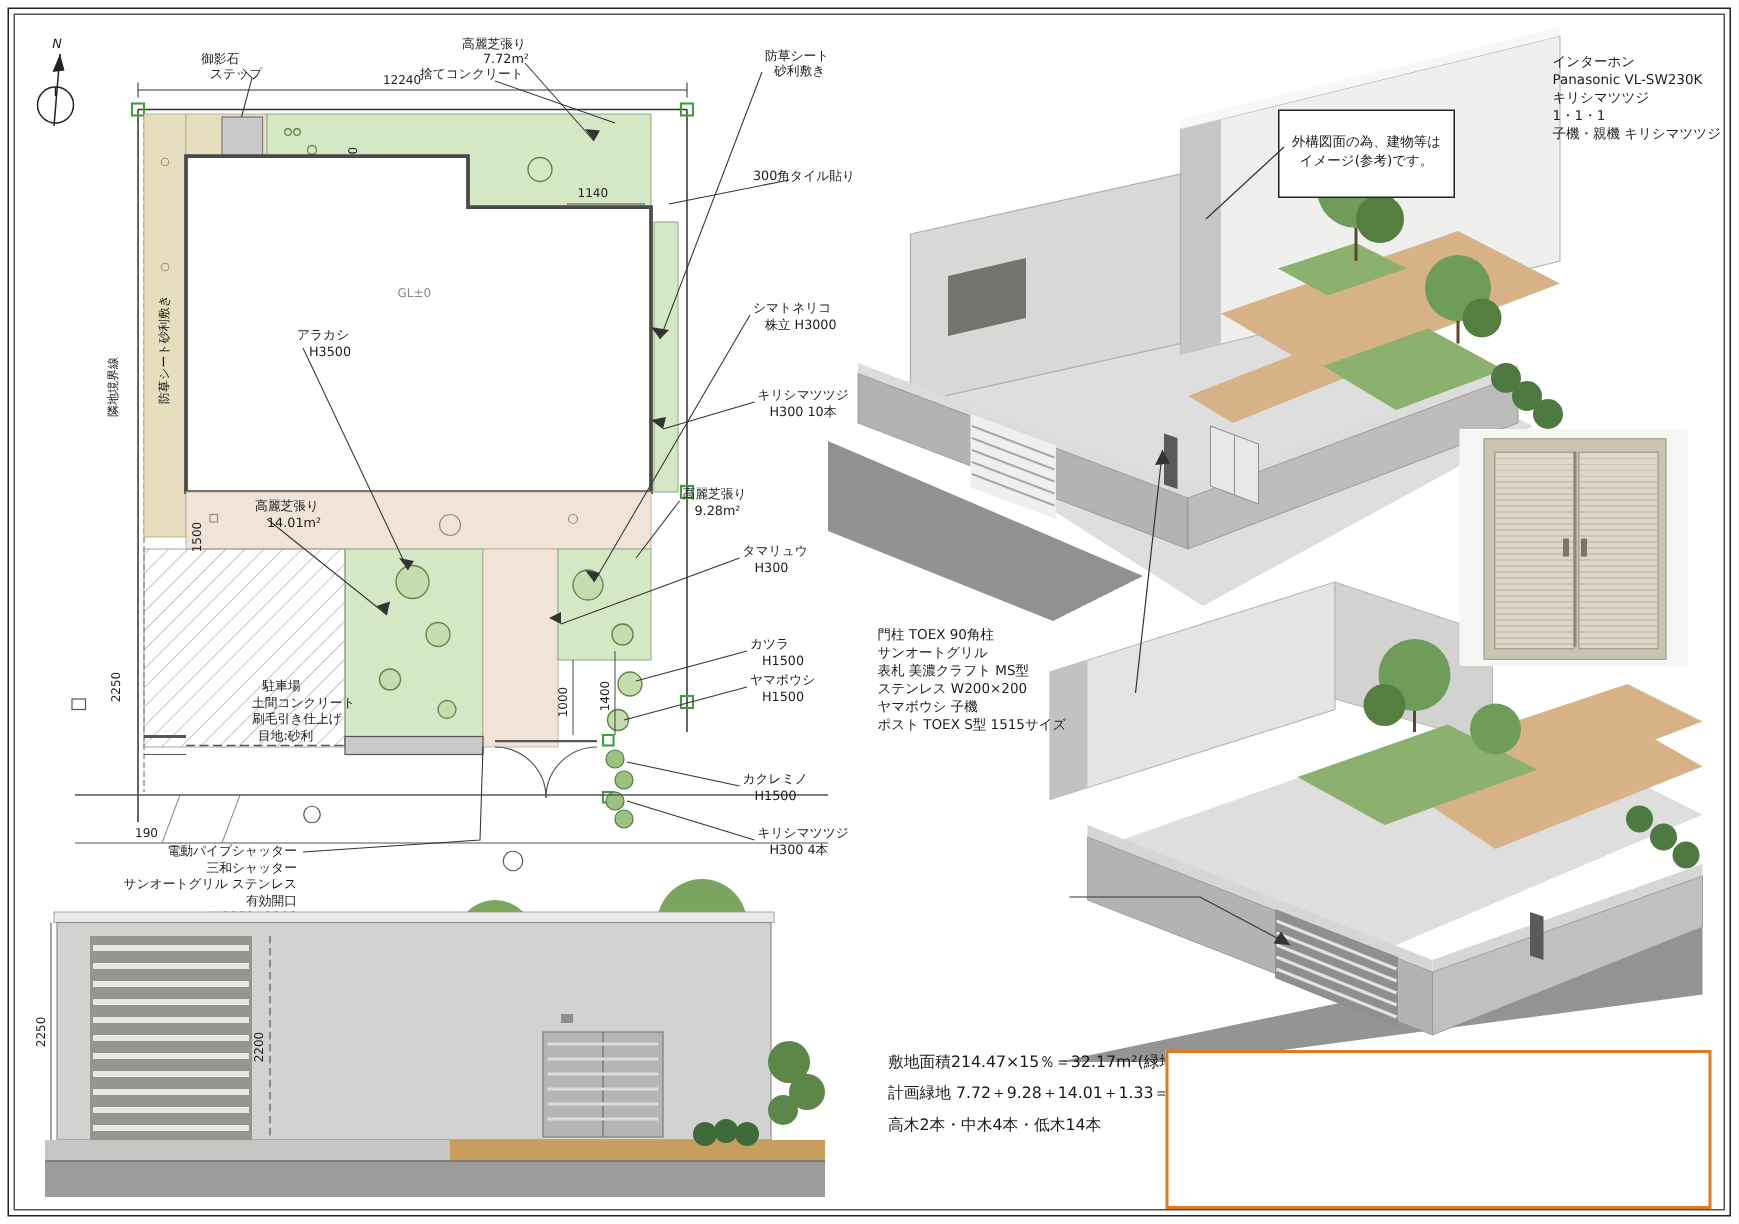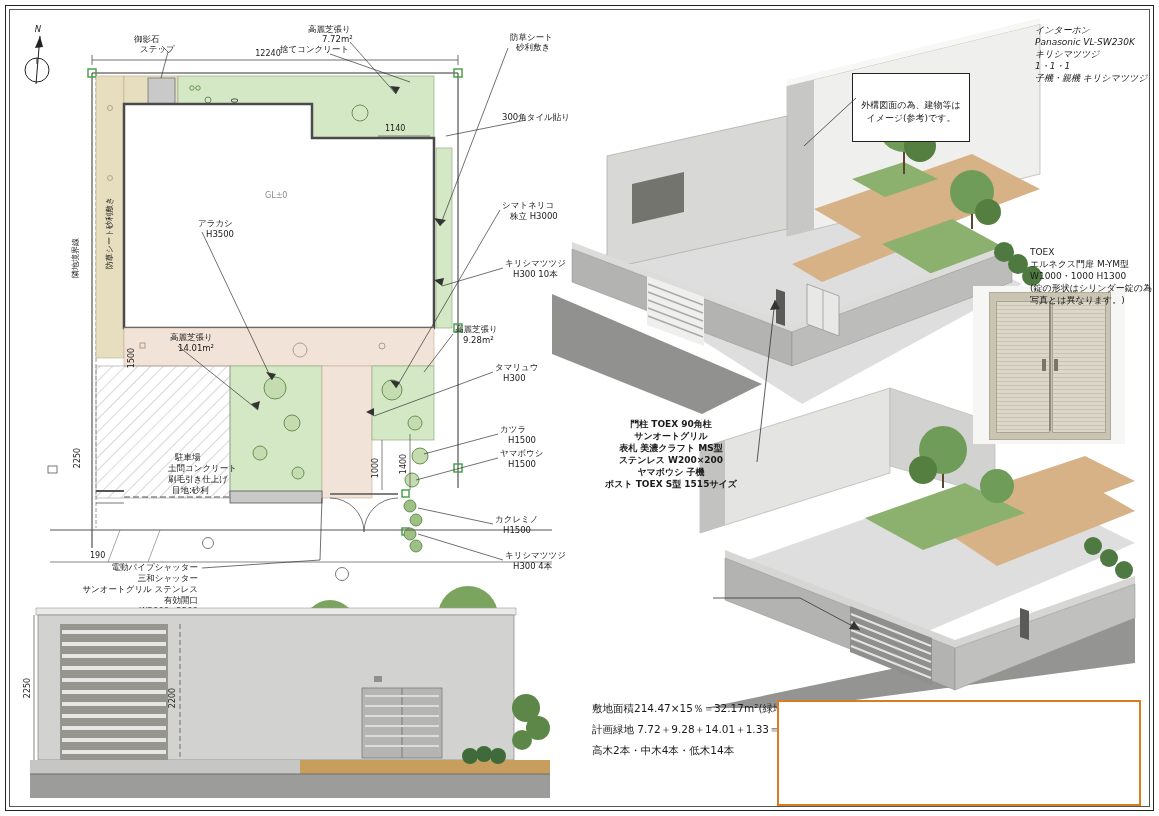--- a/index.html
+++ b/index.html
@@ -7,24 +7,24 @@
         font-family:"DejaVu Sans",sans-serif;overflow:hidden;}
   .frame-outer{position:absolute;left:5px;top:5px;right:5px;bottom:5px;
         border:1.5px solid #222;pointer-events:none;}
   .frame-inner{position:absolute;left:9px;top:9px;right:9px;bottom:9px;
         border:0.5px solid #555;pointer-events:none;}
   svg{position:absolute;overflow:visible;}
   .t{font-size:8.5px;fill:#1a1a1a;}
   .td{font-size:8px;fill:#1a1a1a;}
   .tg{font-size:8px;fill:#8a8a8a;}
   .txtblock{position:absolute;font-size:9px;line-height:12px;color:#1a1a1a;white-space:nowrap;}
-  .txtblock.right{text-align:center;font-weight:bold;}
+  .txtblock.right{text-align:left;}
   .calc{position:absolute;left:592px;top:698px;font-size:10.5px;line-height:21px;color:#1a1a1a;white-space:nowrap;}
   .notebox{position:absolute;left:852px;top:73px;width:116px;height:42px;border:1px solid #222;
-        background:#fff;font-size:9px;line-height:13px;text-align:center;padding-top:25px;color:#1a1a1a;}
+        background:#fff;font-size:9px;line-height:13px;text-align:center;padding-top:15px;color:#1a1a1a;}
   .orangebox{position:absolute;left:777px;top:700px;width:360px;height:102px;border:2px solid #dd7b22;background:#fff;}
   .doorphoto{position:absolute;left:973px;top:286px;width:152px;height:158px;background:#f6f6f4;}
   .door-frame{position:absolute;left:16px;top:6px;width:120px;height:146px;background:#cac4b3;border:1px solid #b0aa98;}
   .door-panel{position:absolute;top:8px;width:52px;height:130px;
         background:repeating-linear-gradient(180deg,#dcd7c8 0 3px,#c8c3b2 3px 4px);
         border:1px solid #aaa494;}
   .door-panel.l{left:6px;} .door-panel.r{left:62px;}
   .door-gap{position:absolute;left:59px;top:8px;width:2px;height:130px;background:#8d887a;}
   .door-handle{position:absolute;top:66px;width:4px;height:12px;background:#7a7568;}
   .door-handle.l{left:52px;} .door-handle.r{left:64px;}
@@ -415,40 +415,33 @@
   <div class="doorphoto">
     <div class="door-frame">
       <div class="door-panel l"></div>
       <div class="door-panel r"></div>
       <div class="door-gap"></div>
       <div class="door-handle l"></div>
       <div class="door-handle r"></div>
     </div>
   </div>
 
-  <div class="txtblock" style="left:1035px;top:24px;font-style:italic;">
+  <div class="txtblock" style="left:1035px;top:36px;">
     <div>インターホン</div>
     <div>Panasonic VL-SW230K</div>
     <div>キリシマツツジ</div>
     <div>1・1・1</div>
     <div>子機・親機 キリシマツツジ</div>
   </div>
 
   <div class="notebox">
     <div>外構図面の為、建物等は</div>
     <div>イメージ(参考)です。</div>
   </div>
 
-  <div class="txtblock" style="left:1030px;top:246px;">
-    <div>TOEX</div>
-    <div>エルネクス門扉 M-YM型</div>
-    <div>W1000・1000 H1300</div>
-    <div>(錠の形状はシリンダー錠の為</div>
-    <div>写真とは異なります。)</div>
-  </div>
 
   <div class="txtblock right" style="left:585px;top:418px;width:172px;">
     <div>門柱 TOEX 90角柱</div>
     <div>サンオートグリル</div>
     <div>表札 美濃クラフト MS型</div>
     <div>ステンレス W200×200</div>
     <div>ヤマボウシ 子機</div>
     <div>ポスト TOEX S型 1515サイズ</div>
   </div>
 

